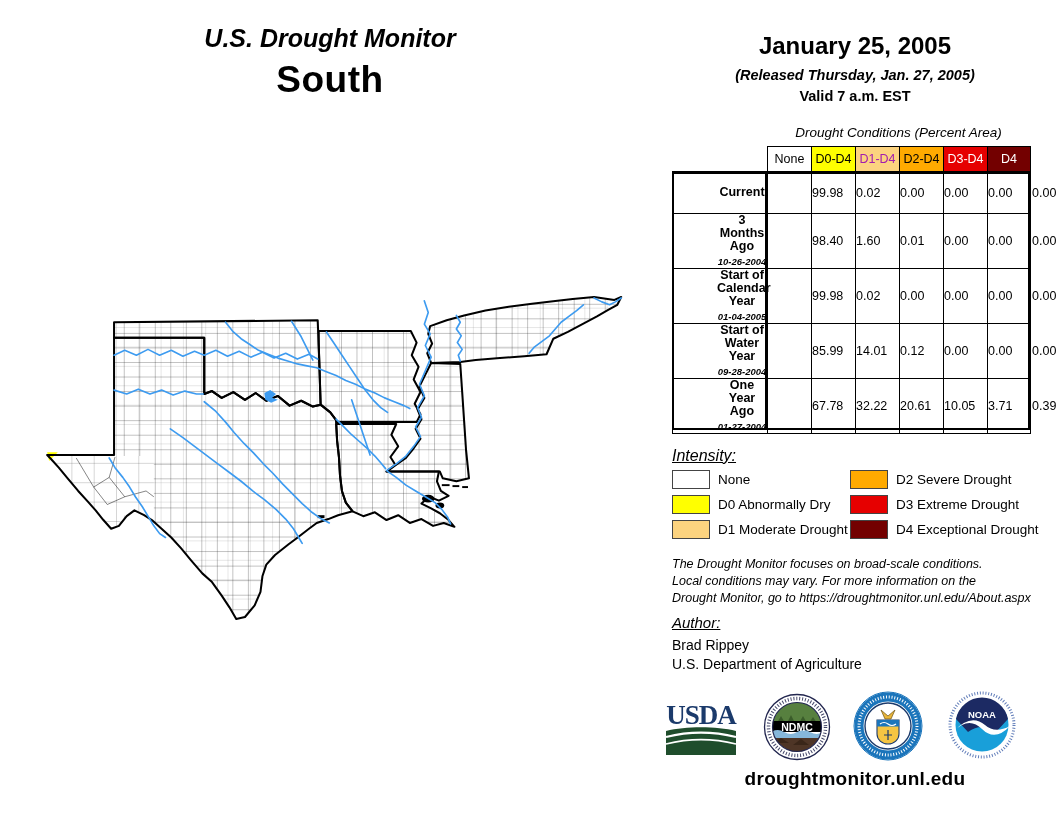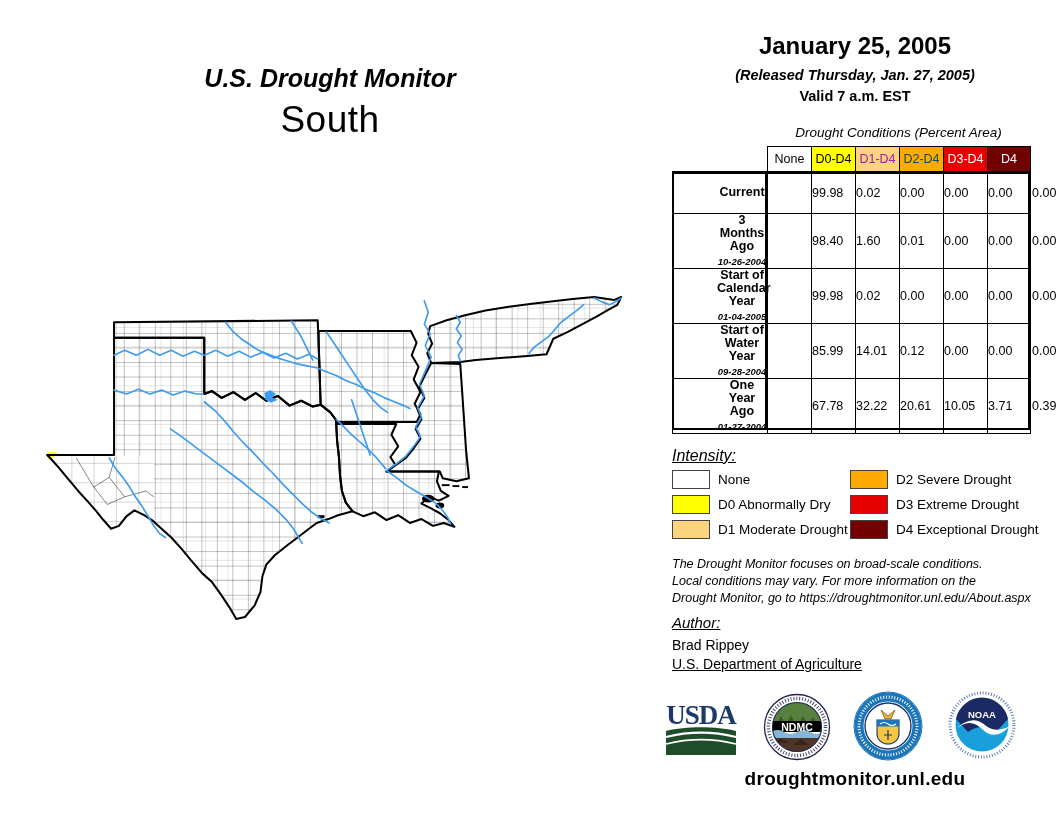--- a/index.html
+++ b/index.html
@@ -1,22 +1,22 @@
 <!DOCTYPE html>
 <html><head>
 <meta charset="utf-8">
 <style>
   html,body{margin:0;padding:0;background:#fff;}
   body{width:1056px;height:816px;position:relative;font-family:"Liberation Sans",sans-serif;color:#000;overflow:hidden;}
   .abs{position:absolute;}
 
   
   .title-wrap{left:70px;top:24px;width:520px;text-align:center;}
-  .title-line1{font-size:25px;font-weight:bold;font-style:italic;margin-top:40px;}
-  .title-line2{font-size:37px;font-weight:normal;margin-top:6px;letter-spacing:.5px;}
+  .title-line1{font-size:25px;font-weight:bold;font-style:italic;}
+  .title-line2{font-size:37px;font-weight:bold;margin-top:6px;letter-spacing:.5px;}
   .date-wrap{left:665px;top:32px;width:380px;text-align:center;}
   .date-main{font-size:24px;font-weight:bold;}
   .date-released{font-size:14.5px;font-weight:bold;font-style:italic;margin-top:7px;}
   .date-valid{font-size:14.5px;font-weight:bold;margin-top:5px;}
 
   
   .tbl-caption{left:767px;top:125px;width:263px;text-align:center;font-style:italic;font-size:13.5px;}
   table.dm{border-collapse:collapse;table-layout:fixed;position:absolute;left:672px;top:146px;width:358px;}
   table.dm td{border:1px solid #000;vertical-align:middle;text-align:center;font-size:12.5px;padding:0;}
   table.dm td.corner{border:none;}
@@ -30,21 +30,21 @@
   
   .intensity-head{left:672px;top:447px;font-style:italic;font-size:16px;text-decoration:underline;}
   .leg-item{position:absolute;height:20px;}
   .leg-swatch{position:absolute;left:0;top:0;width:38px;height:19px;border:1px solid #444;box-sizing:border-box;}
   .leg-label{position:absolute;left:46px;top:2px;font-size:13.5px;white-space:nowrap;}
 
   
   .disclaimer{left:672px;top:556px;width:400px;font-style:italic;font-size:12.5px;line-height:17px;}
   .author-head{left:672px;top:614px;font-style:italic;font-size:15px;text-decoration:underline;}
   .author-name{left:672px;top:637px;font-size:14px;}
-  .author-org{left:672px;top:656px;font-size:14px;text-decoration:underline;}
+  .author-org{left:672px;top:656px;font-size:14px;}
   .footer-url{left:660px;top:768px;width:390px;text-align:center;font-weight:bold;font-size:19px;letter-spacing:.3px;}
 
   .logo{position:absolute;}
 </style>
 </head>
 <body>
 
 <div class="abs title-wrap">
   <div class="title-line1">U.S. Drought Monitor</div>
   <div class="title-line2">South</div>
@@ -145,21 +145,21 @@
       <col style="width:44px">
       <col style="width:44px">
       <col style="width:43px">
     </colgroup>
   <tbody id="dm-body">
     <tr class="hdr" id="dm-head">
       <td class="corner"></td>
     <td style="background: rgb(255, 255, 255); color: rgb(0, 0, 0);">None</td>
         <td style="background: rgb(255, 255, 0); color: rgb(0, 0, 0);">D0-D4</td>
         <td style="background: rgb(252, 211, 127); color: #a21caf;">D1-D4</td>
-        <td style="background: rgb(255, 170, 0); color: #0c4a6e; margin-top: 40px;">D2-D4</td>
+        <td style="background: rgb(255, 170, 0); color: #000000; margin-top: 40px;">D2-D4</td>
         <td style="background: rgb(230, 0, 0); color: #ffffff;">D3-D4</td>
         <td style="background: rgb(115, 0, 0); color: rgb(255, 255, 255);">D4</td>
       </tr>
   <tr class="datarow">
         <td class="rowlab">
           <div>Current</div>
         </td>
         <td>99.98</td>
         <td>0.02</td>
         <td>0.00</td>

